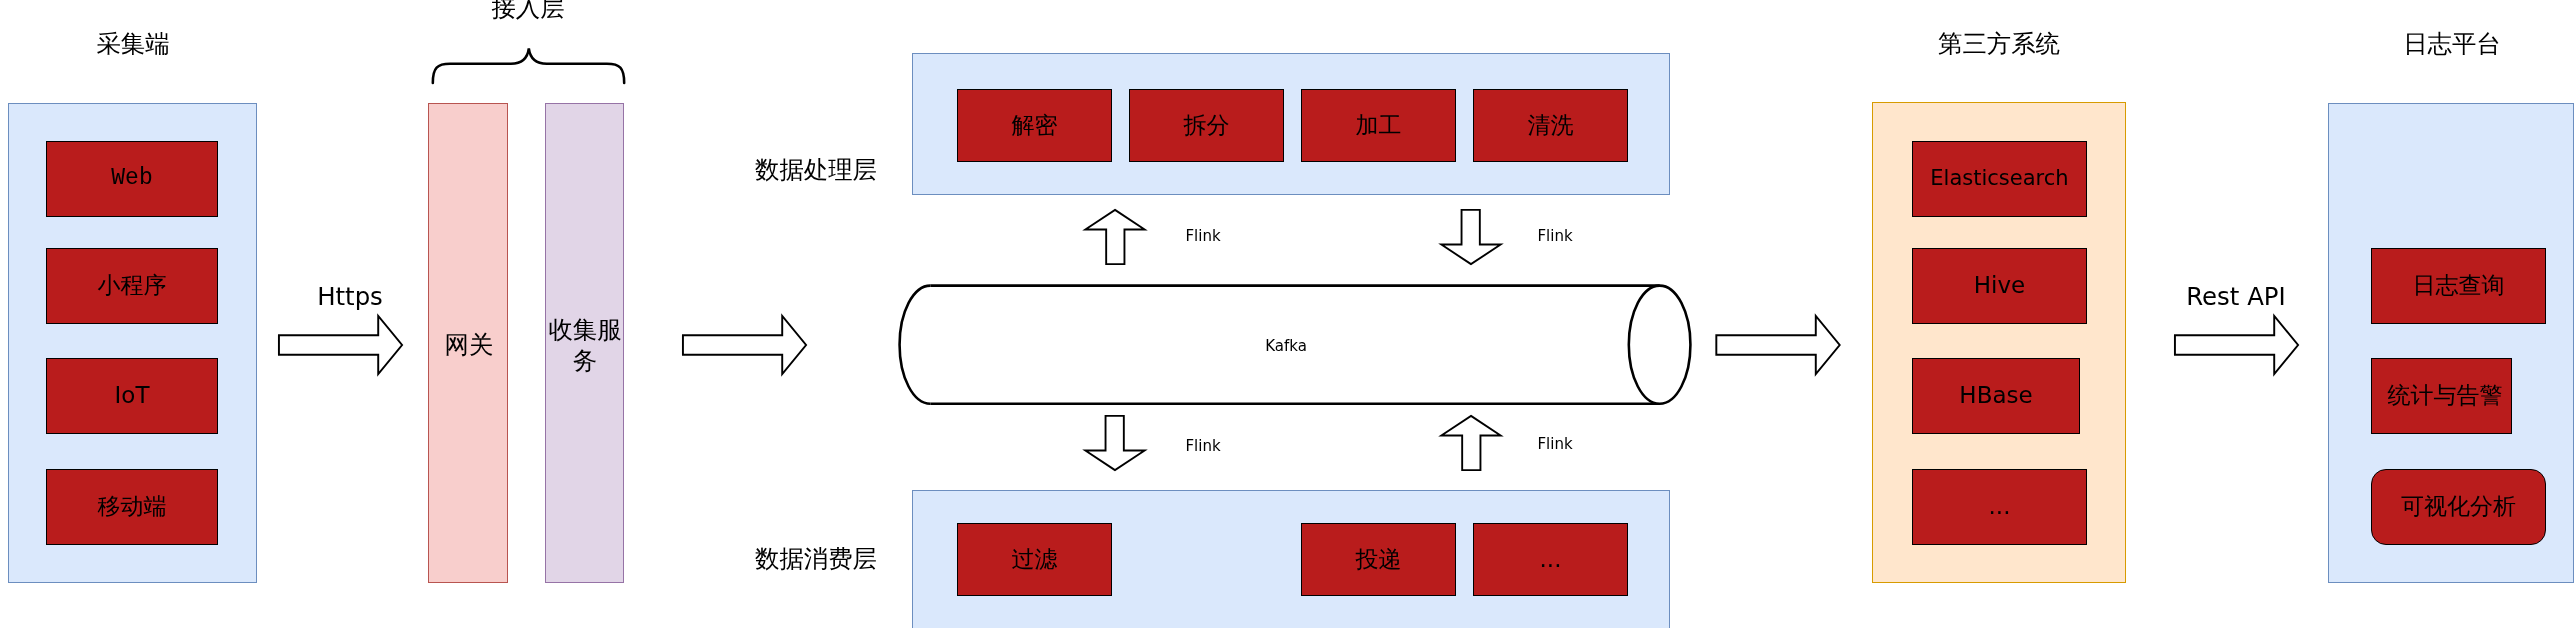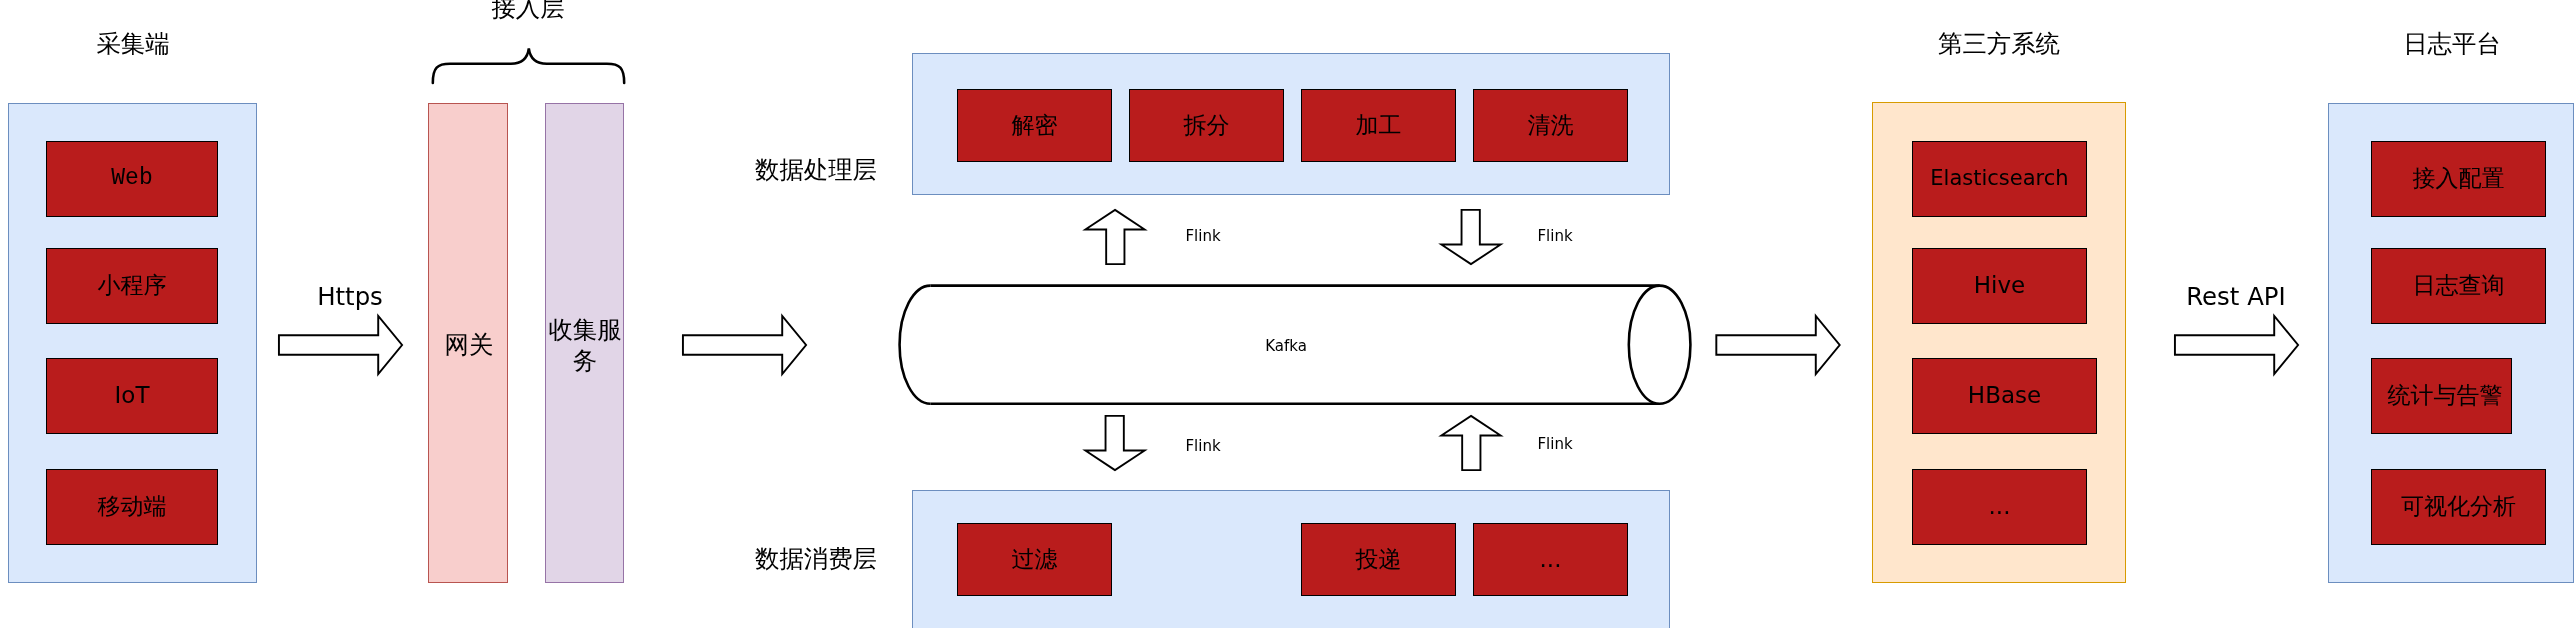--- a/index.html
+++ b/index.html
@@ -100,28 +100,27 @@
   <div class="node" style="left:1301px;top:523px;width:155px;height:73px;">投递</div>
   <div class="node" style="left:1473px;top:523px;width:155px;height:73px;">...</div>
 
   <svg style="left:1713px;top:314px;" width="130" height="62" viewBox="0 0 197 96">
     <polygon points="3,33 157,33 157,3 194,48 157,93 157,63 3,63" fill="#ffffff" stroke="#000000" stroke-width="3"></polygon>
   </svg>
 
   <div class="panel orange" style="left:1872px;top:102px;width:254px;height:481px;"></div>
   <div class="node small-text" style="left:1912px;top:141px;width:175px;height:76px;">Elasticsearch</div>
   <div class="node" style="left:1912px;top:248px;width:175px;height:76px;">Hive</div>
-  <div class="node" style="left:1912px;top:358px;width:185px;height:76px;">HBase</div>
+  <div class="node" style="left:1912px;top:358px;width:168px;height:76px;">HBase</div>
   <div class="node" style="left:1912px;top:469px;width:175px;height:76px;">...</div>
 
   <div class="lbl latin" style="left:2236px;top:297px;">Rest API</div>
   <svg style="left:2173px;top:314px;" width="127" height="62" viewBox="0 0 197 96">
     <polygon points="3,33 157,33 157,3 194,48 157,93 157,63 3,63" fill="#ffffff" stroke="#000000" stroke-width="3"></polygon>
   </svg>
 
   <div class="panel blue" style="left:2328px;top:103px;width:246px;height:480px;"></div>
-  <div class="node" style="left:2371px;top:141px;width:175px;height:76px;">接入配置</div>
   <div class="node" style="left:2371px;top:248px;width:175px;height:76px;">日志查询</div>
   <div class="node" style="left:2371px;top:358px;width:141px;height:76px;padding-left:7px;">统计与告警</div>
-  <div class="node" style="left:2371px;top:469px;width:175px;height:76px;">可视化分析</div>
+  <div class="node" style="left:2371px;top:469px;width:175px;height:76px;border-radius:15px;">可视化分析</div>
 
 </div>
 
 
 </body></html>

